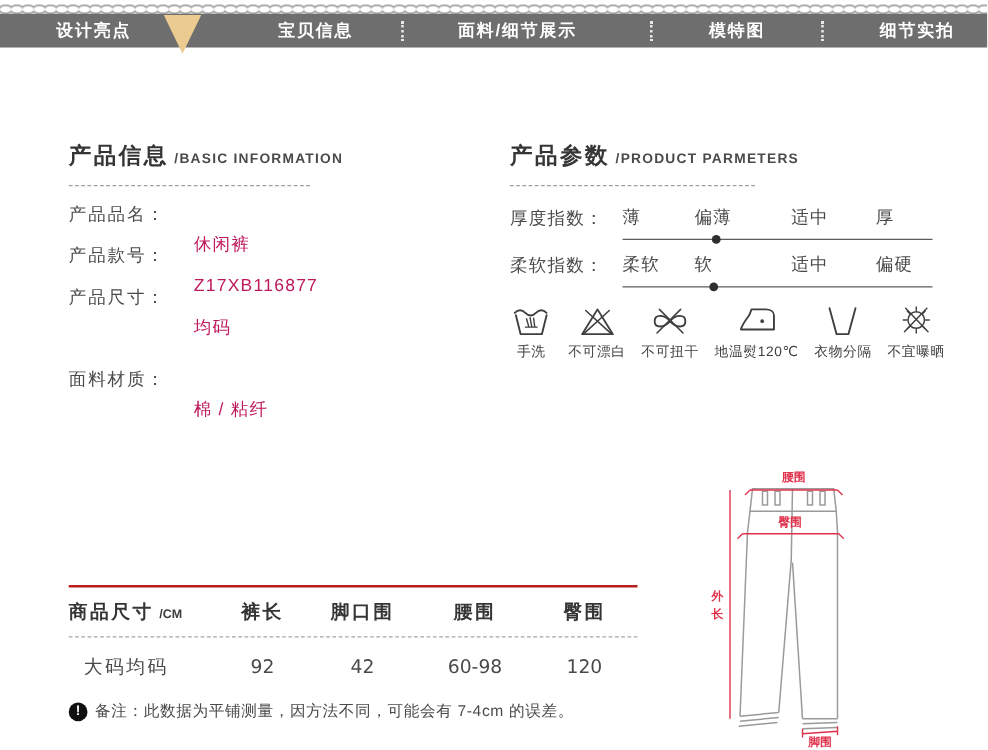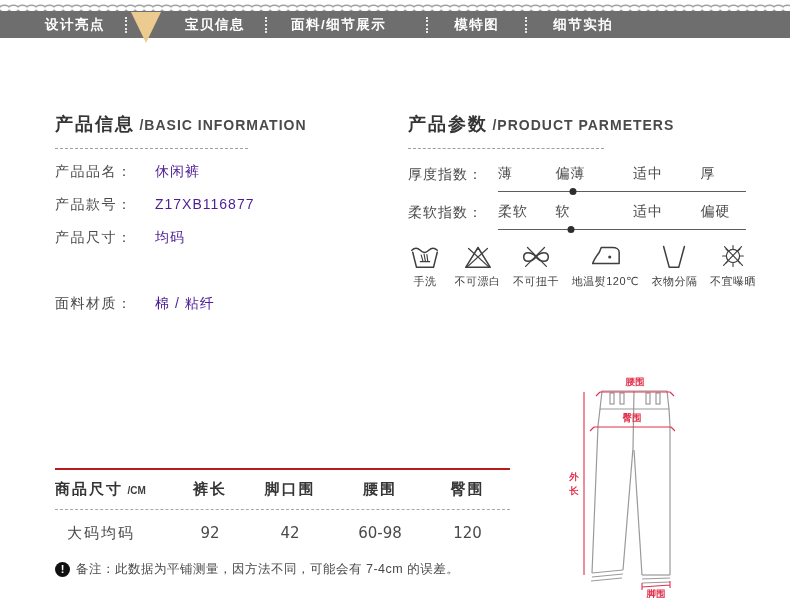--- a/index.html
+++ b/index.html
@@ -4,44 +4,44 @@
 <style>
   html,body{margin:0;padding:0;background:#fff;}
   .page{position:relative;width:790px;height:600px;background:#fff;overflow:hidden;
         font-family:"Liberation Sans","DejaVu Sans",sans-serif;color:#3d3d3d;}
 
   
   .chain{position:absolute;left:0;top:0;width:790px;height:11px;}
 
   
   .navbar{position:absolute;left:0;top:11px;width:790px;height:27px;background:#6e6e6e;
-          display:flex;align-items:center;overflow:visible;}
+          display:flex;align-items:center;overflow:visible;justify-content:space-between;}
   .nav-tab{color:#fff;font-size:13.5px;font-weight:bold;letter-spacing:1.5px;white-space:nowrap;cursor:pointer;}
   .t1{margin-left:25px;padding:0 20px;}
   .t2{padding:0 20px 0 58px;}
   .t3{padding:0 40px 0 24px;}
   .t4{padding:0 26px;}
   .t5{padding:0 26px;}
   .nav-sep{width:0;height:16px;border-left:2px dotted rgba(255,255,255,.85);}
   .tri{position:absolute;left:131px;top:1px;width:0;height:0;
        border-left:15px solid transparent;border-right:15px solid transparent;
        border-top:31px solid #eccb90;}
 
   
   .sec-title{font-size:18px;font-weight:bold;color:#353535;letter-spacing:2px;}
-  .sec-sub{font-size:14px;font-weight:bold;color:#4a4a4a;letter-spacing:1px;}
+  .sec-sub{font-size:11px;font-weight:bold;color:#4a4a4a;letter-spacing:1px;}
   .dashed{border-bottom:1px dashed #9f9f9f;margin-top:12px;}
 
   
   .basic-info{position:absolute;left:55px;top:112px;width:330px;}
   .basic-info .dashed{width:193px;}
   .info-rows{margin-top:12px;}
   .info-row{display:flex;margin-bottom:13px;height:20px;line-height:20px;font-size:14px;}
   .info-label{width:100px;letter-spacing:1.5px;color:#4a4a4a;}
-  .info-value{letter-spacing:1px;color:#4c1d95;}
+  .info-value{letter-spacing:1px;color:#be185d;margin-top:24px;}
 
   
   .parameters{position:absolute;left:408px;top:112px;width:352px;}
   .parameters .dashed{width:196px;}
   .ind-rows{margin-top:16px;}
   .ind-row{display:flex;height:28px;margin-bottom:10px;}
   .ind-label{width:90px;font-size:14px;letter-spacing:1px;color:#4a4a4a;line-height:18px;}
   .ind-scale{position:relative;width:250px;}
   .opt{position:absolute;top:0;font-size:14px;letter-spacing:1px;color:#4a4a4a;white-space:nowrap;}
   .o0{left:0;} .o1{left:23%;} .o2{left:54%;} .o3{left:81%;}

